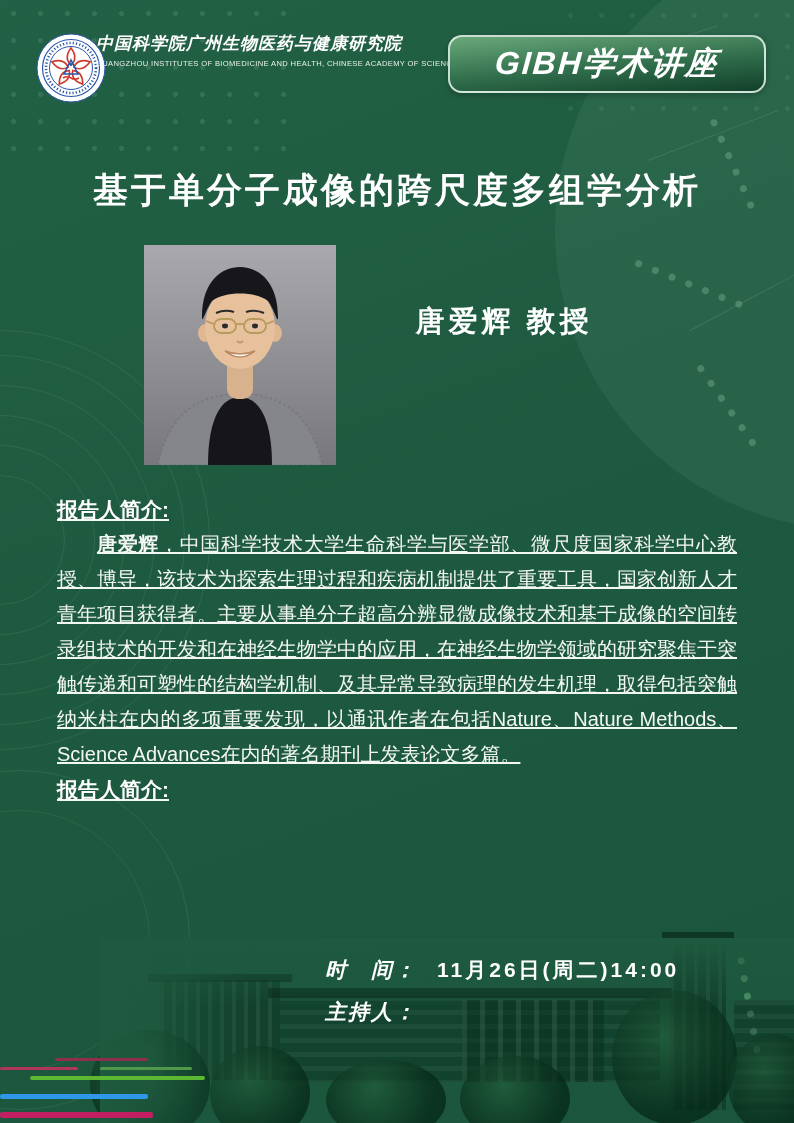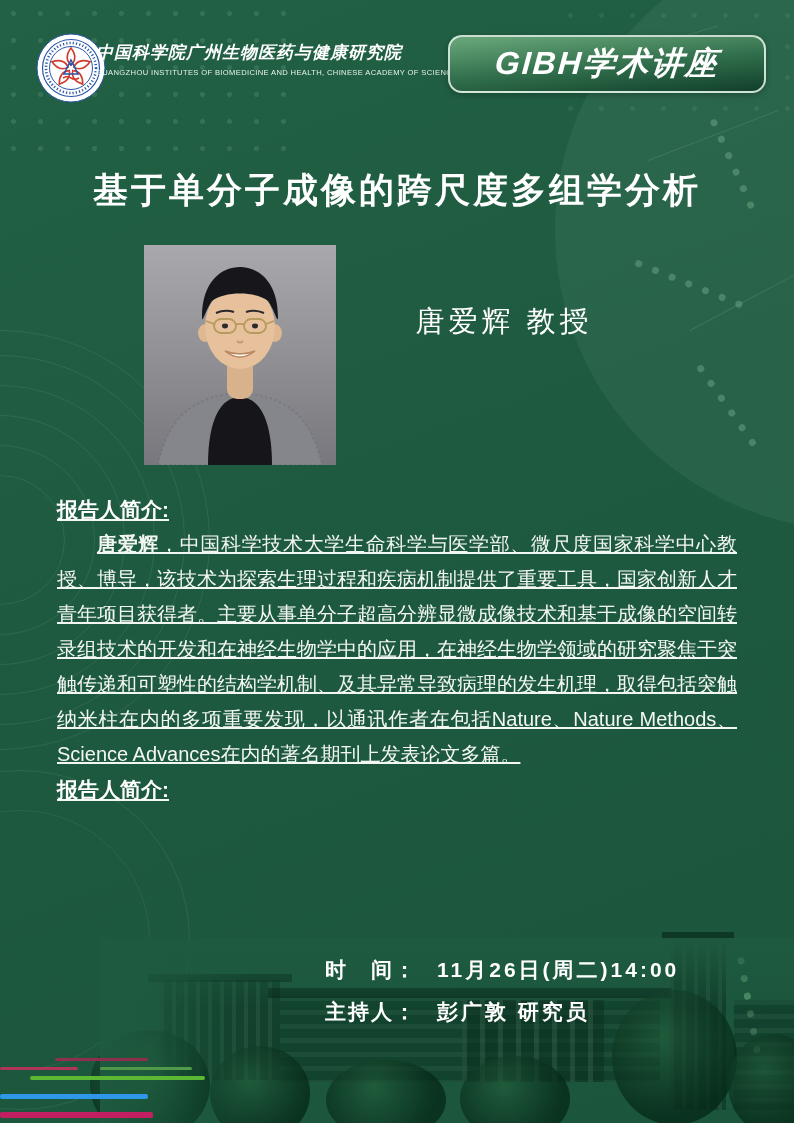--- a/index.html
+++ b/index.html
@@ -60,54 +60,54 @@
   .campus .fade-top { position:absolute; left:0; top:0; right:0; height:70px;
     background:linear-gradient(to bottom, #1e5a3f 0%, rgba(30,90,63,0.4) 60%, rgba(30,90,63,0) 100%); }
   .campus .fade-left { position:absolute; left:0; top:0; bottom:0; width:150px;
     background:linear-gradient(to right, #1e5a3f 0%, rgba(30,90,63,0) 100%); }
 
   
   .stripe { position:absolute; z-index:3; border-radius:2px; }
 
   
   .header-logo { position:absolute; left:36px; top:33px; width:70px; height:70px; z-index:5; }
-  .org-block { position:absolute; left:96px; top:41px; width:300px; z-index:5; }
+  .org-block { position:absolute; left:96px; top:32px; width:300px; z-index:5; }
   .org-cn { font-family:"DejaVu Serif", serif; font-style:italic; font-weight:700; font-size:17px; letter-spacing:1px; color:#ffffff; white-space:nowrap; }
   .org-en { margin-top:4px; font-size:7.6px; letter-spacing:0.35px; color:#e9f2ec; white-space:nowrap; }
 
   .badge {
     position:absolute; left:448px; top:35px; width:318px; height:58px; z-index:5;
     border-radius:14px; border:2px solid rgba(230,245,235,0.85);
     background:linear-gradient(175deg,#6aa87b 0%,#2f6d4b 55%,#123f2a 100%);
     display:flex; align-items:center; justify-content:center;
     box-shadow:0 2px 6px rgba(0,0,0,0.25);
   }
   .badge-text { font-size:32px; font-weight:800; font-style:italic; letter-spacing:2px; color:#ffffff; transform:skewX(-4deg); }
 
   
   .main-title { position:absolute; left:0; right:0; top:138px; text-align:center; z-index:5;
     font-size:35px; font-weight:800; letter-spacing:3px; color:#ffffff;margin-top:29px; }
 
   
   .portrait { position:absolute; left:144px; top:245px; width:192px; height:220px; z-index:5; }
   .speaker-info { position:absolute; left:358px; top:302px; width:292px; text-align:center; z-index:5; }
-  .speaker-name { font-size:29px; font-weight:400; letter-spacing:4px; }
+  .speaker-name { font-size:29px; font-weight:700; letter-spacing:4px; }
   .speaker-affiliation { margin-top:28px; font-size:24px; font-weight:400; letter-spacing:4px; }
 
   
   .text-col { position:absolute; left:57px; top:492px; width:680px; z-index:5;
     font-size:20px; line-height:35px; color:#f3f7f4; text-align:justify;text-decoration:underline; }
   .section-heading { font-size:21px; font-weight:800; line-height:35px; color:#ffffff; }
   .para { text-indent:2em; }
   .para strong { font-weight:800; }
 
   
   .schedule { position:absolute; left:325px; top:956px; z-index:5; }
   .sch-row { display:flex; align-items:baseline; height:42px; font-weight:700; color:#ffffff; }
-  .sch-label { font-size:21px; letter-spacing:2px; width:112px; flex:0 0 auto; }
+  .sch-label { font-size:21px; letter-spacing:2px; width:112px; flex:0 0 auto;font-style:italic; }
   .sch-value { font-size:21px; letter-spacing:3px; white-space:nowrap; }
 </style>
 </head>
 <body>
 
 <div class="poster">
 
   <div class="decor dots-topleft"></div>
   <div class="decor dots-topright"></div>
   <div class="decor glow-circle"></div>
@@ -243,17 +243,16 @@
     <div class="section-heading">报告人简介:</div>
   </div>
 
   <div class="schedule">
     <div class="sch-row">
       <span class="sch-label">时　间：</span>
       <span class="sch-value">11月26日(周二)14:00</span>
     </div>
     <div class="sch-row">
       <span class="sch-label">主持人：</span>
-      <span class="sch-value">彭广敦 研究员</span>
     </div>
   </div>
 
 </div>
 
 </body></html>

